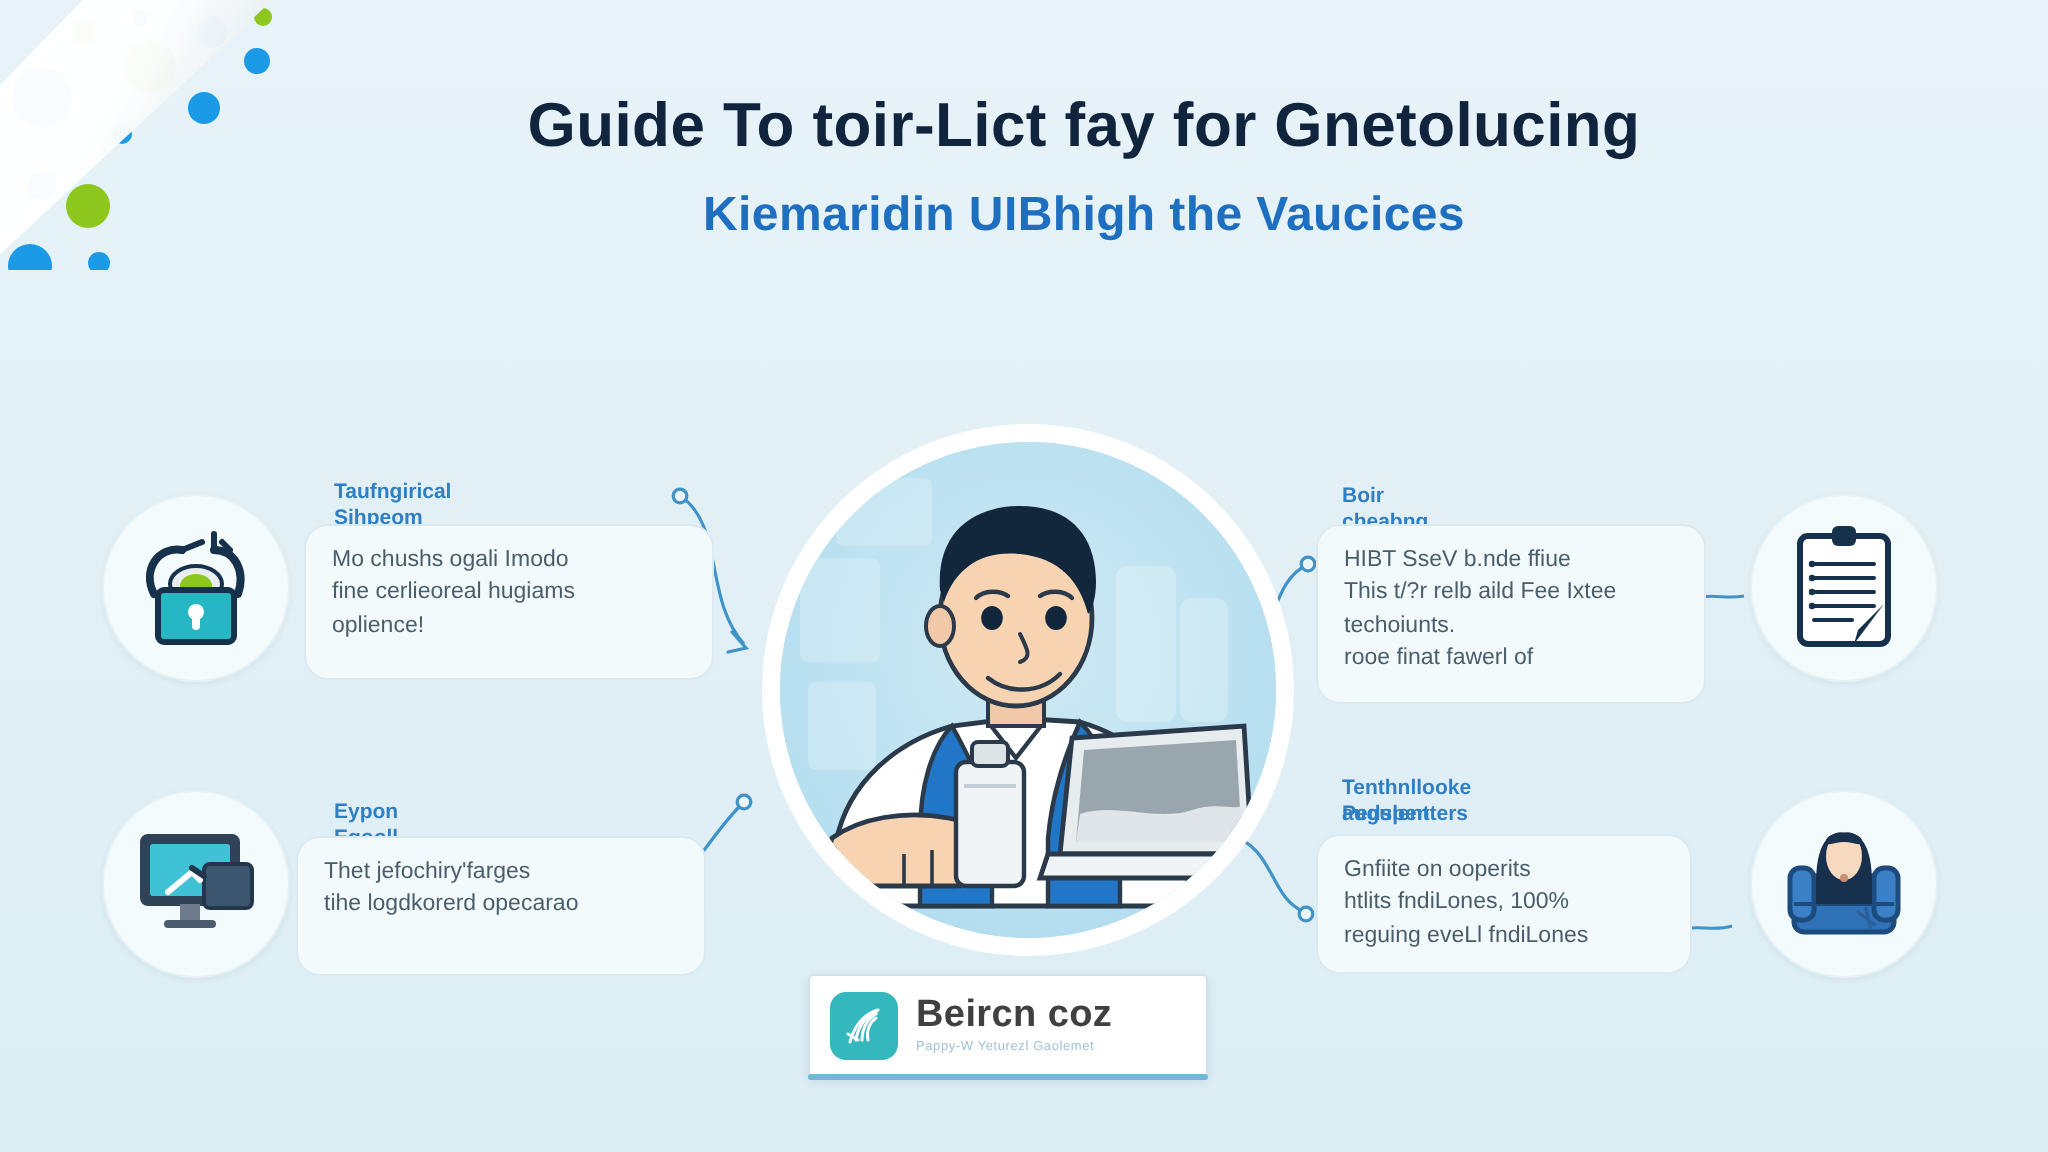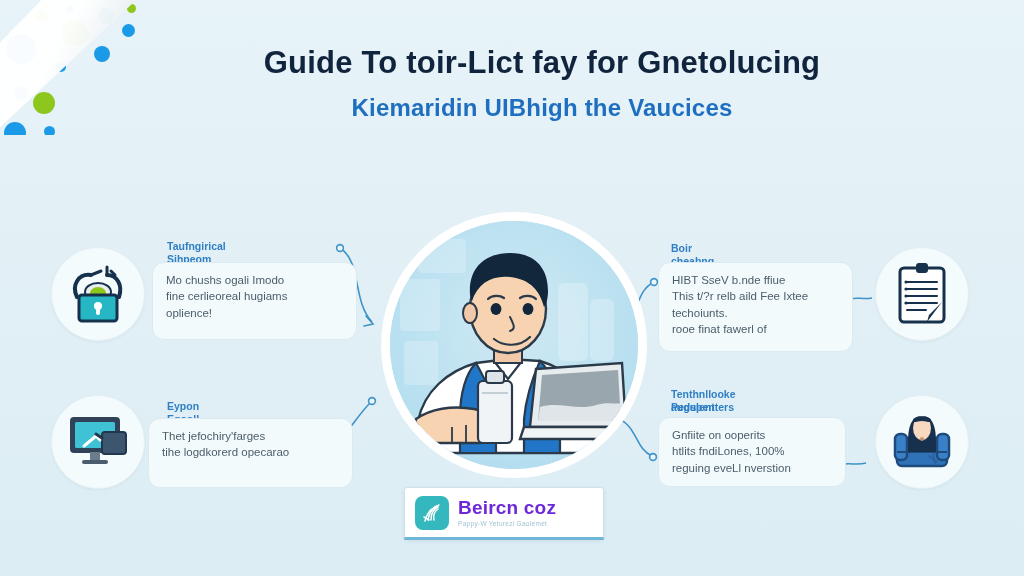--- a/index.html
+++ b/index.html
@@ -76,21 +76,21 @@
     position:absolute;left:404px;top:487px;width:200px;height:52px;
     background:#ffffff;border:1px solid #cfe3ec;border-radius:3px;
     display:flex;align-items:center;padding:0 10px;box-sizing:border-box;
     box-shadow:0 2px 4px rgba(20,60,90,.10);
   }
   .logo-mark{
     width:34px;height:34px;border-radius:8px;background:#35b8bd;
     display:flex;align-items:center;justify-content:center;flex:0 0 auto;
   }
   .logo-text{margin-left:9px;}
-  .logo-name{font-size:19px;font-weight:700;color:#6d28d9;line-height:1;letter-spacing:.2px;}
+  .logo-name{font-size:19px;font-weight:700;color:#404040;line-height:1;letter-spacing:.2px;}
   .logo-tag{font-size:6.5px;color:#9fc2d4;line-height:1;margin-top:4px;letter-spacing:.3px;}
   .logo-underline{position:absolute;left:404px;top:537px;width:200px;height:3px;background:#6fb7d8;border-radius:2px;}
 </style>
 </head>
 <body>
 
 <div class="stage">
 
   <div class="corner">
     <span class="dot" style="left:6px;top:34px;width:30px;height:30px;background:#1b9ae8;"></span>
@@ -280,21 +280,21 @@
         <circle cx="31" cy="27" r="2" fill="#c98f72"></circle>
         <path d="M38,44 L46,50 M42,42 L44,52" stroke="#2a5f99" stroke-width="1.6" stroke-linecap="round"></path>
       </svg>
     </div>
     <div class="bhead bhead-pos" style="left:670px;top:388px;">Tenthnllooke augulent</div>
     <div class="bhead bhead-pos" style="left:670px;top:401px;">Pedspenters</div>
     <div class="bubble" style="left:658px;top:417px;width:188px;height:70px;">
       <div class="bbody">
         <div>Gnfiite on ooperits</div>
         <div>htlits fndiLones, 100%</div>
-        <div>reguing eveLl nverstion</div>
+        <div>reguing eveLl fndiLones</div>
       </div>
     </div>
   </div>
 
   <div class="logo">
     <div class="logo-mark">
       <svg width="24" height="24" viewBox="0 0 24 24">
         <g stroke="#ffffff" stroke-width="1.5" stroke-linecap="round" fill="none">
           <path d="M5,20 C7,12 12,6 19,4"></path>
           <path d="M8,19 C9,12 13,7 18,5"></path>

